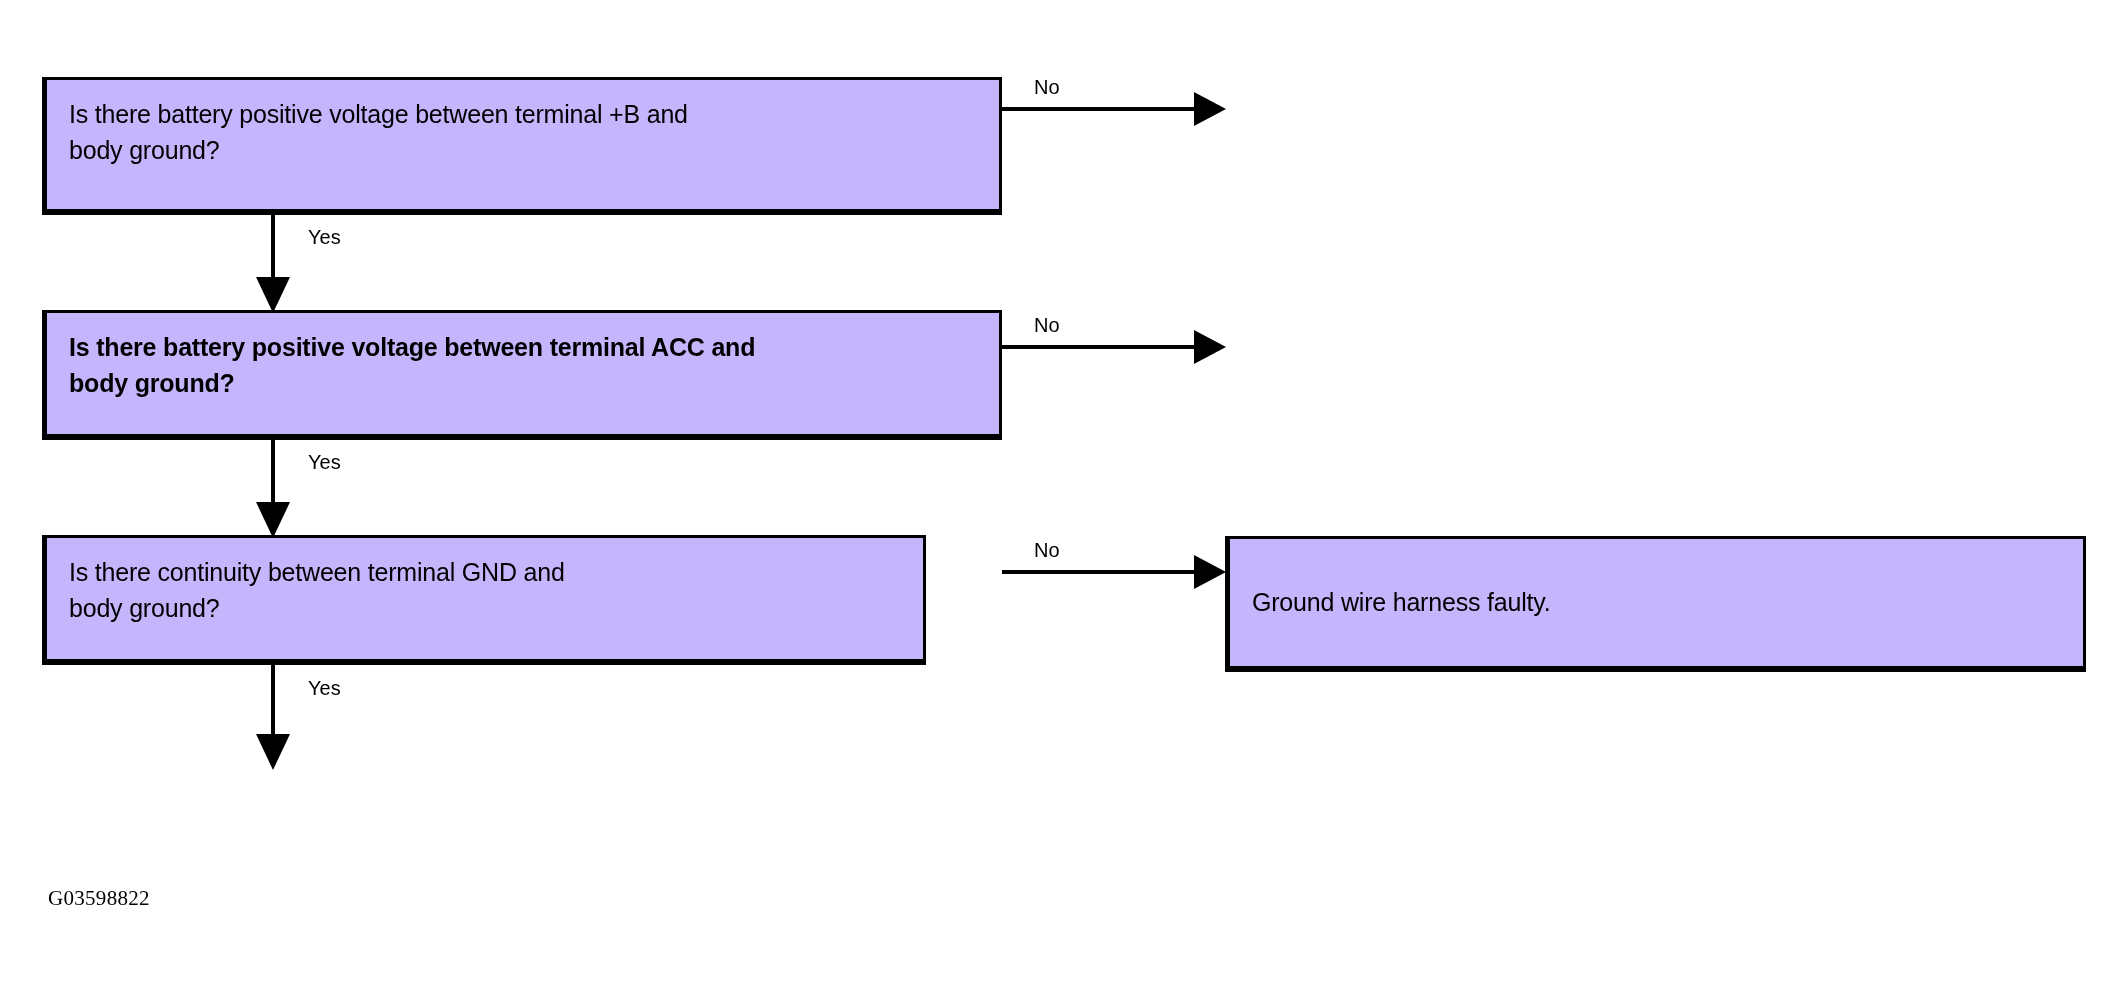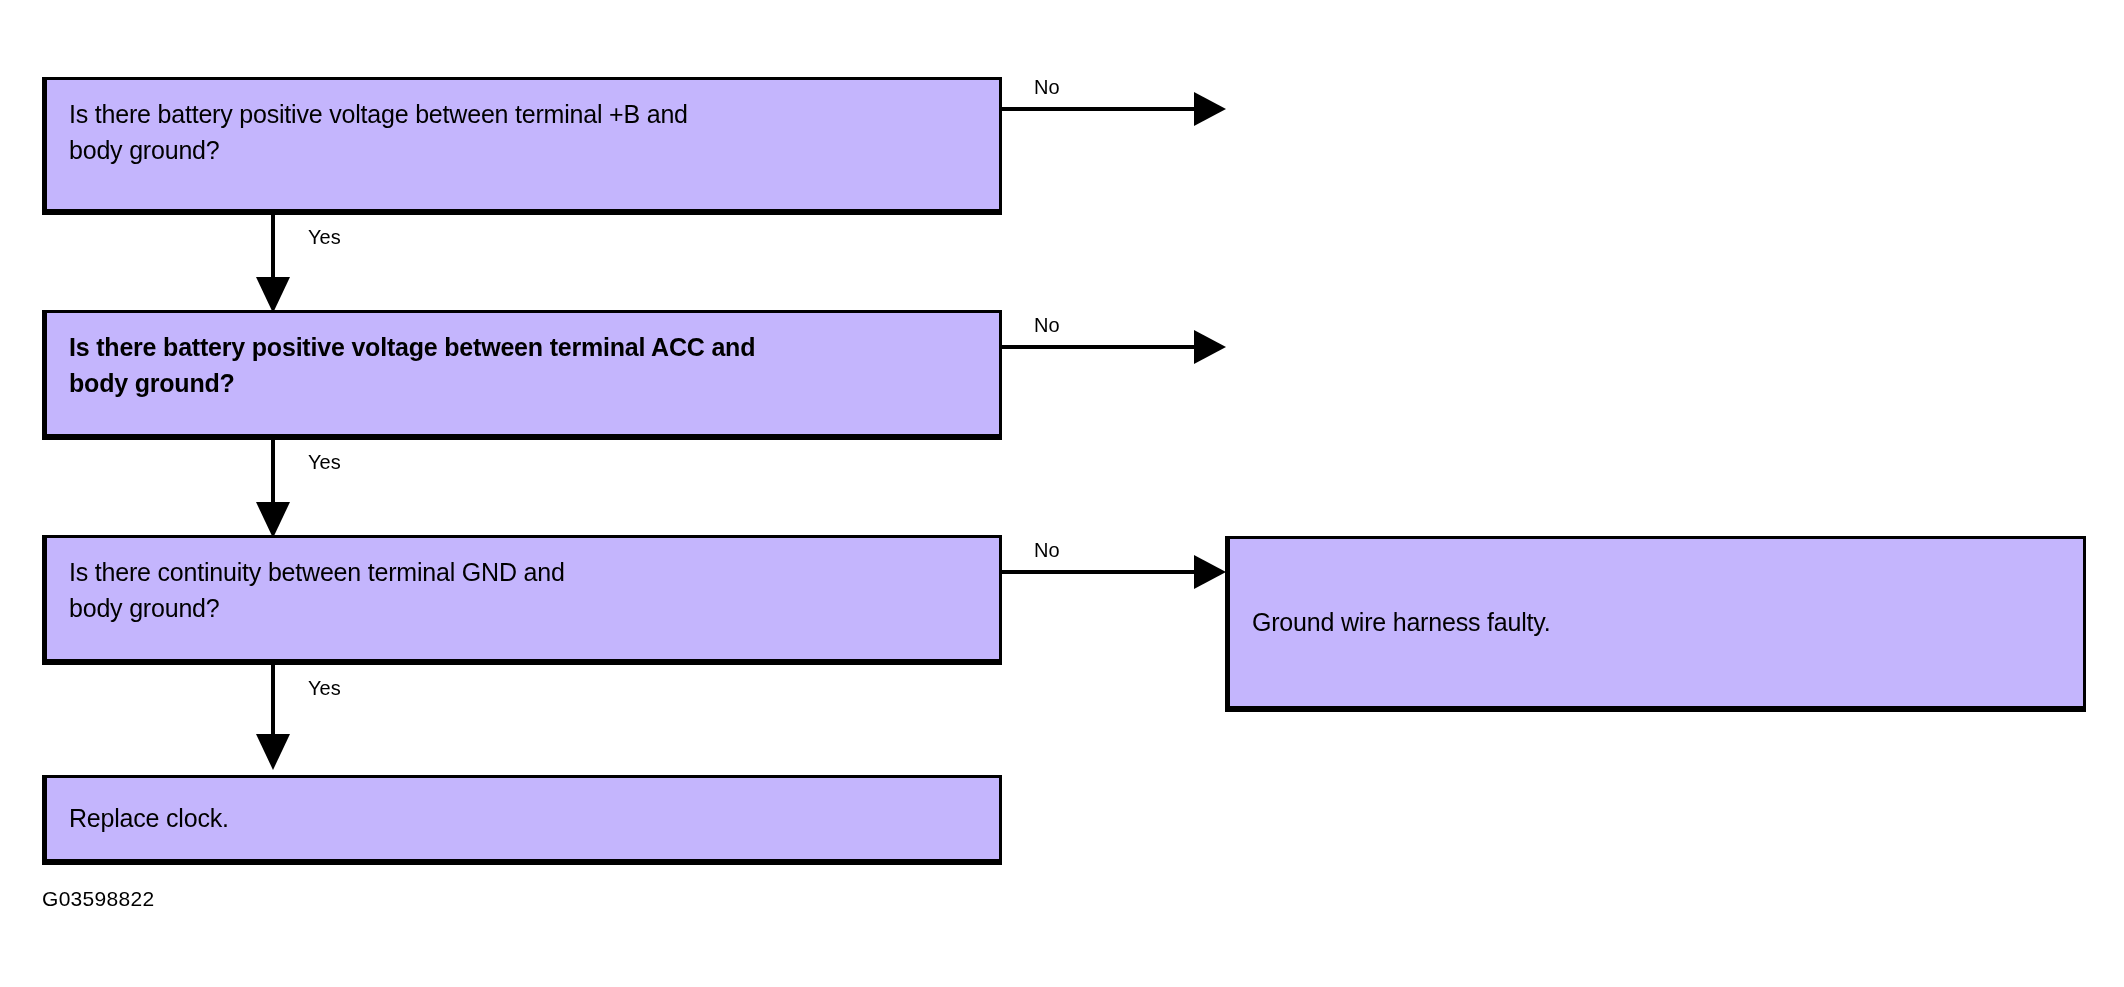--- a/index.html
+++ b/index.html
@@ -113,36 +113,33 @@
 
   <div class="hline" style="left:1002px; top:345px; width:196px;"></div>
   <div class="arrow-right" style="left:1194px; top:330px;"></div>
   <div class="elabel" style="left:1034px; top:310px;">No</div>
 
 
   <div class="vline" style="left:271px; top:440px; height:70px;"></div>
   <div class="arrow-down" style="left:256px; top:502px;"></div>
   <div class="elabel" style="left:308px; top:447px;">Yes</div>
 
-  <div class="fbox two-line" style="left:42px; top:535px; width:960px; height:130px;">
+  <div class="fbox two-line" style="left:42px; top:535px; width:884px; height:130px;">
     <div class="btext">Is there continuity between terminal GND and
 body ground?</div>
   </div>
 
   <div class="hline" style="left:1002px; top:570px; width:196px;"></div>
   <div class="arrow-right" style="left:1194px; top:555px;"></div>
   <div class="elabel" style="left:1034px; top:535px;">No</div>
 
-  <div class="fbox one-line" style="left:1225px; top:536px; width:861px; height:176px;">
+  <div class="fbox one-line" style="left:1225px; top:536px; width:861px; height:136px;">
     <div class="btext">Ground wire harness faulty.</div>
   </div>
 
   <div class="vline" style="left:271px; top:665px; height:75px;"></div>
   <div class="arrow-down" style="left:256px; top:734px;"></div>
   <div class="elabel" style="left:308px; top:673px;">Yes</div>
 
-  <div class="fbox one-line short" style="left:42px; top:775px; width:960px; height:90px;">
-    <div class="btext">Replace clock.</div>
-  </div>
 
-  <div class="figcode" style="left:42px; top:888px;">G03598822</div>
+  <div class="figcode" style="left:48px; top:888px;font-family:Liberation Serif, serif;">G03598822</div>
 
 </div>
 
 </body></html>

